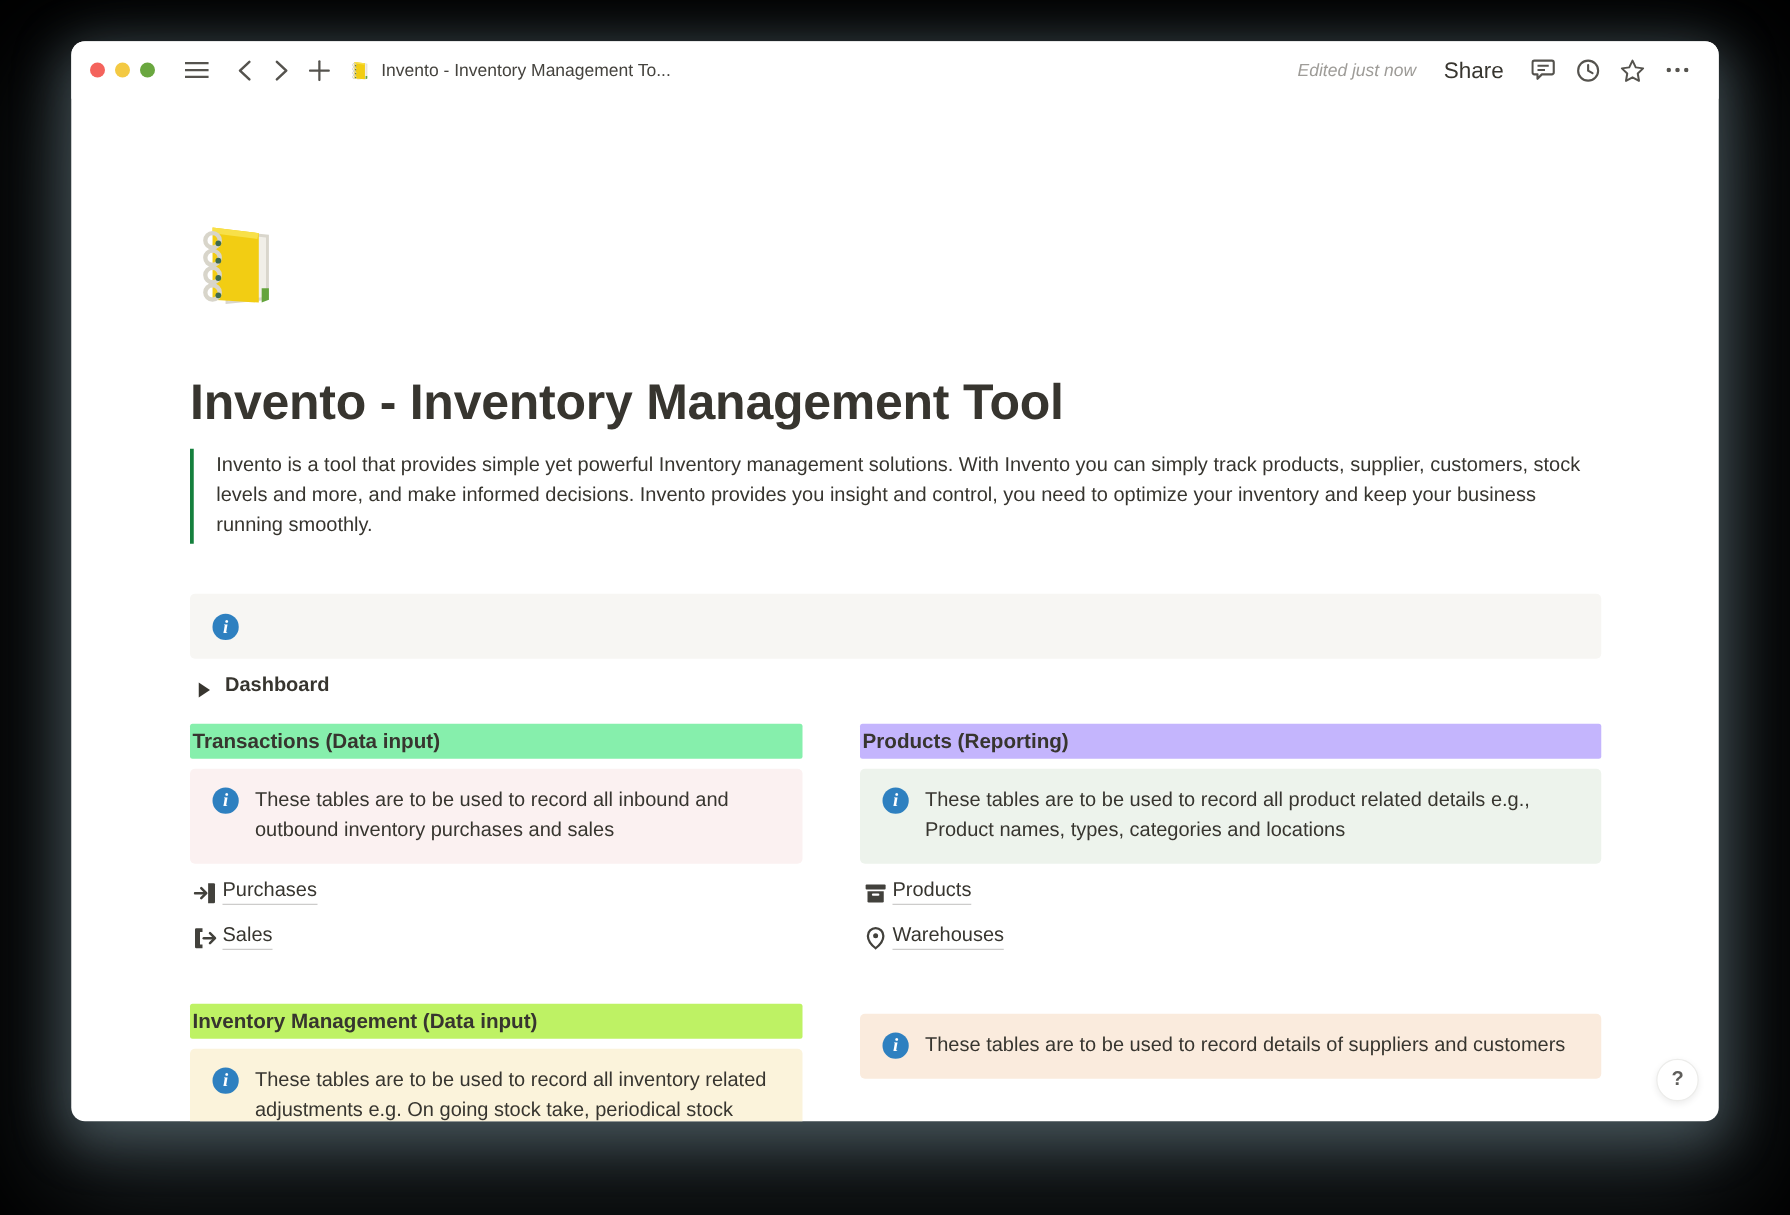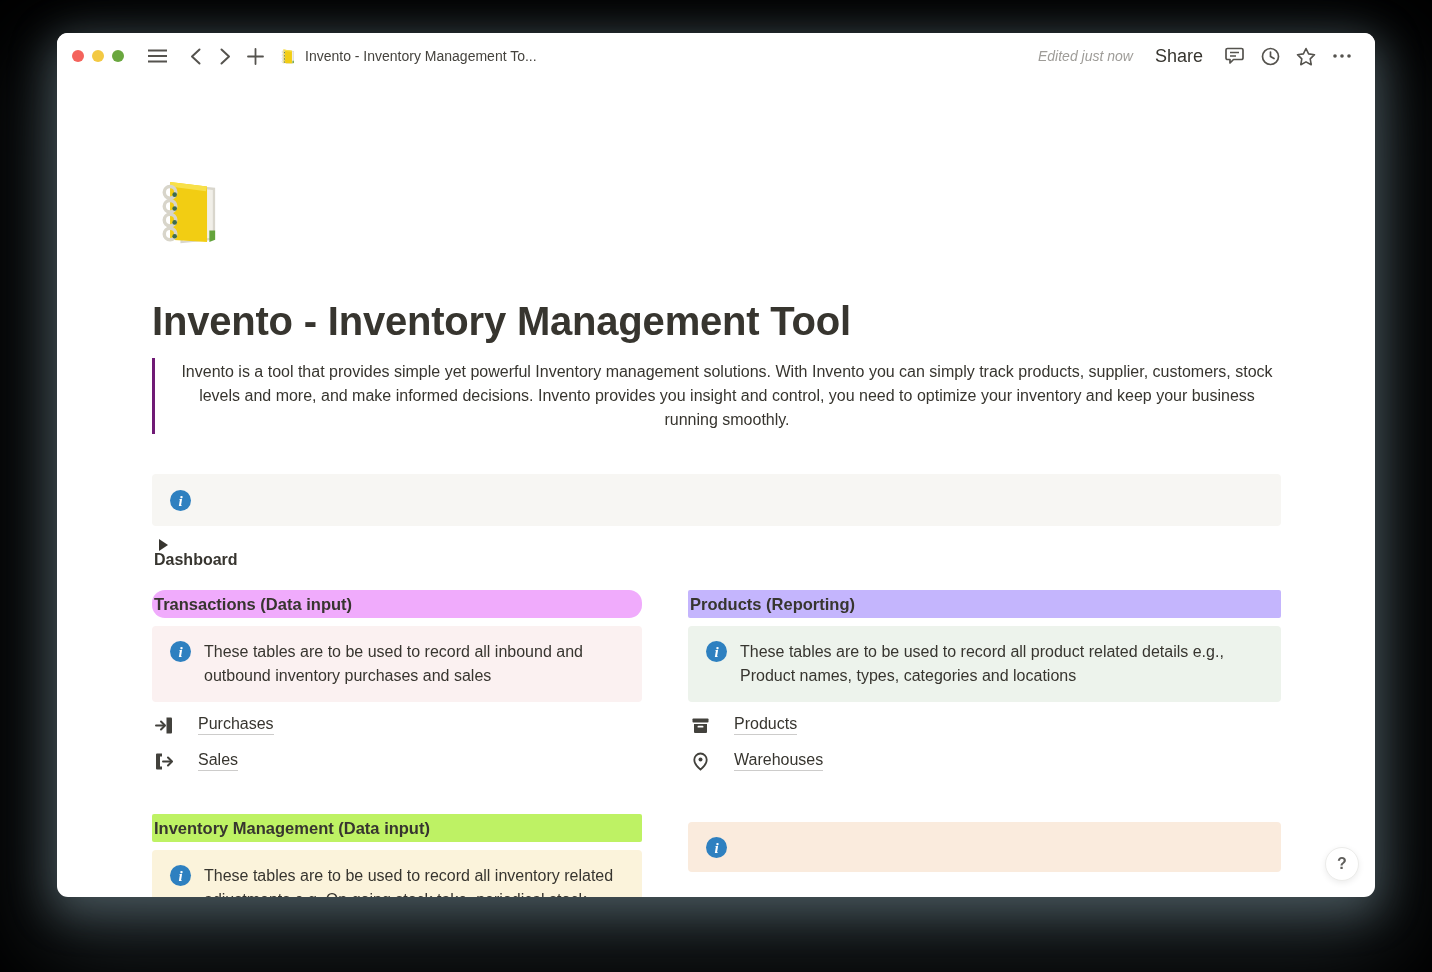--- a/index.html
+++ b/index.html
@@ -37,52 +37,52 @@
   .edited { font-size:14px; color:#9e9c98; margin-right:22px; white-space:nowrap;font-style:italic; }
   .share { font-size:18px; color:#37352f; margin-right:16px; cursor:pointer; }
   
   .content { padding:96px 94px 0 95px; }
   .page-icon { width:74px; height:74px; margin-left:3px; cursor:pointer; }
   .page-title {
     margin-top:44px; font-size:40px; font-weight:700; letter-spacing:-0.2px;
     line-height:1.2; color:#37352f;
   }
   .quote {
-    margin-top:13px; border-left:3px solid #701a75; padding:2px 0 2px 18px;
-    font-size:16px; line-height:24px; color:#37352f;text-align:center;
+    margin-top:13px; border-left:3px solid #15803d; padding:2px 0 2px 18px;
+    font-size:16px; line-height:24px; color:#37352f;
   }
   .callout {
     border-radius:4px; padding:15px 18px 15px 18px;
     display:flex; gap:13px; font-size:16px; line-height:24px;
   }
   .callout-top { margin-top:40px; background:#f7f6f3; }
   .info-badge {
     width:21px; height:21px; border-radius:50%; flex-shrink:0; margin-top:1px;
     color:#fff; display:flex; align-items:center; justify-content:center;
     font-family:"Liberation Serif","DejaVu Serif",serif;
     font-weight:700; font-size:15px; font-style:italic;
   }
   .toggle-row {
-    margin-top:10px; padding:3px 2px; display:flex; align-items:flex-start; 
-    font-size:16px; font-weight:700; cursor:pointer; width:fit-content; border-radius:4px;flex-direction:column;
+    margin-top:10px; padding:3px 2px; display:flex; align-items:flex-end; gap:12px;
+    font-size:16px; font-weight:700; cursor:pointer; width:fit-content; border-radius:4px;
   }
   .tri { width:0; height:0; border-top:6px solid transparent; border-bottom:6px solid transparent;
          border-left:9px solid #37352f; margin-left:5px; }
   .columns { display:flex; gap:46px; }
   .columns-1 { margin-top:18px; }
   .columns-2 { margin-top:40px; }
   .col-l { width:490px; flex-shrink:0; }
   .col-r { flex:1; }
   .sec-head {
     font-size:16.5px; font-weight:700; padding:4px 8px 4px 2px; border-radius:2px;
     line-height:20px; color:#37352f;
   }
   .sec-callout { margin-top:8px; padding:14px 16px 14px 18px; }
   .link-row {
-    margin-top:10px; display:flex; align-items:center; gap:24px;
+    margin-top:10px; display:flex; align-items:center; gap:4px;
     padding:3px 2px; cursor:pointer; width:fit-content;
   }
   .link-row .lk-icon { width:20px; height:20px; color:#42413c; display:flex; align-items:center; justify-content:center; }
   .link-label {
     font-size:16px; font-weight:500; color:#37352f;
     border-bottom:1.5px solid rgba(55,53,47,.25); padding-bottom:1px;
   }
   .links-block { margin-top:3px; }
   
   .help-btn {
@@ -207,21 +207,21 @@
     </div>
 
     <div class="toggle-row">
       <span class="tri"></span>
       <span>Dashboard</span>
     </div>
 
     
     <div class="columns columns-1">
       <div class="col-l">
-        <div class="sec-head" style="background-color: #f0abfc; border-radius: 13px;">Transactions (Data input)</div>
+        <div class="sec-head" style="background-color: #86efac;">Transactions (Data input)</div>
         <div class="callout sec-callout" style="background-color: rgb(251, 241, 241);">
           <span class="info-badge" style="background:#2e80c0">i</span>
           <span>These tables are to be used to record all inbound and outbound inventory purchases and sales</span>
         </div>
         <div class="links-block">
           <div class="link-row">
             <span class="lk-icon">
               <svg width="19" height="19" viewBox="0 0 19 19">
                   <path d="M11.5 1.5 h4.5 a1 1 0 0 1 1 1 v14 a1 1 0 0 1 -1 1 h-4.5 z" fill="#42413c"></path>
                   <g stroke="#42413c" stroke-width="2" stroke-linecap="round" stroke-linejoin="round" fill="none">
@@ -283,20 +283,21 @@
         <div class="sec-head" style="background-color: #bef264;">Inventory Management (Data input)</div>
         <div class="callout sec-callout" style="background-color: rgb(251, 243, 219);">
           <span class="info-badge" style="background:#2e80c0">i</span>
           <span>These tables are to be used to record all inventory related adjustments e.g. On going stock take, periodical stock checks</span>
         </div>
       </div>
 
       <div class="col-r">
         <div class="callout sec-callout" style="background-color: rgb(250, 235, 221);">
           <span class="info-badge" style="background:#2e80c0">i</span>
+          <span>These tables are to be used to record details of suppliers and customers</span>
         </div>
       </div>
     </div>
 
   </div>
 
   <div class="help-btn">?</div>
 </div>
 
 </body></html>

